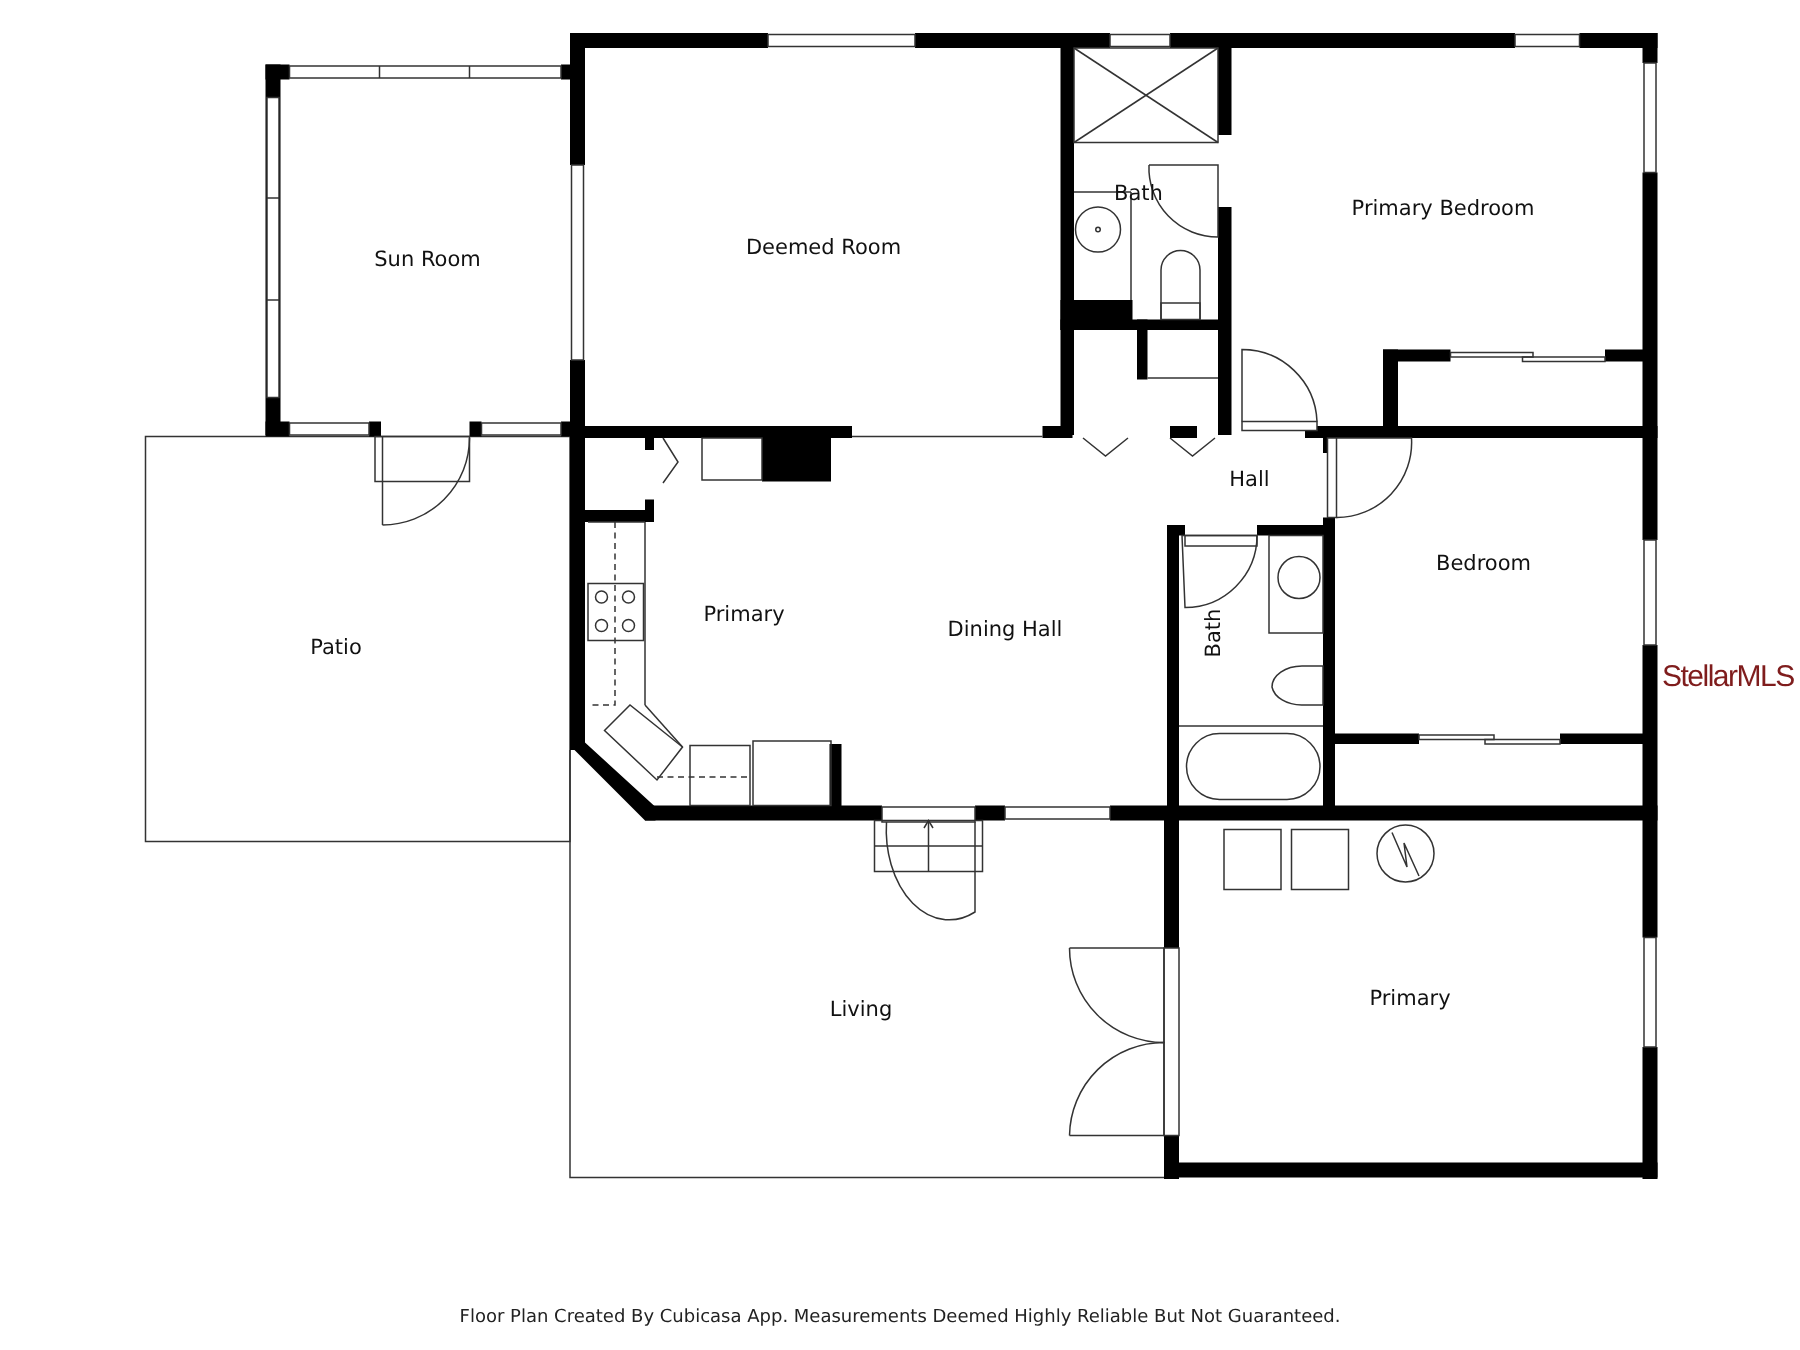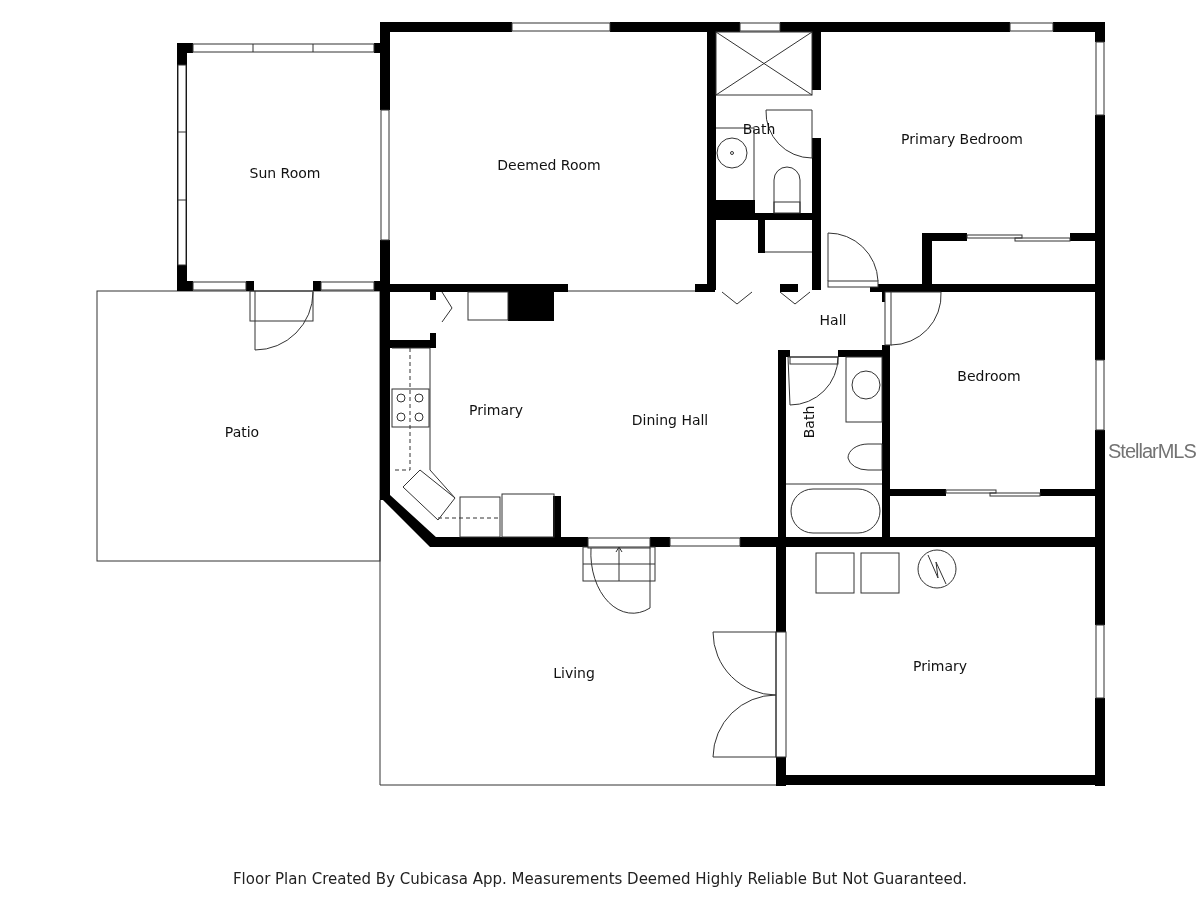--- a/index.html
+++ b/index.html
@@ -1,21 +1,21 @@
 <!DOCTYPE html>
 <html><head>
 <meta charset="utf-8">
 <style>
   html,body{margin:0;padding:0;background:#ffffff;}
   body{width:1200px;height:900px;position:relative;overflow:hidden;font-family:"DejaVu Sans","Liberation Sans",sans-serif;}
   svg{position:absolute;left:0;top:0;}
   .lbl{position:absolute;font-size:14px;color:#111;white-space:nowrap;transform:translate(-50%,-50%);}
   .lbl.rot{transform:translate(-50%,-50%) rotate(-90deg);}
-  .foot{position:absolute;left:600px;top:870px;transform:translateX(-50%);font-size:15px;color:#222;white-space:nowrap;}
-  .wm{position:absolute;left:1108px;top:440px;font-size:20px;color:#737373;letter-spacing:-1px;font-family:"Liberation Sans",sans-serif;}
+  .foot{position:absolute;left:600px;top:870px;transform:translateX(-50%);font-size:12px;color:#222;white-space:nowrap;}
+  .wm{position:absolute;left:1108px;top:440px;font-size:20px;color:#7f1d1d;letter-spacing:-1px;font-family:"Liberation Sans",sans-serif;}
 </style>
 </head>
 <body>
 
 <svg width="1200" height="900" viewBox="0 0 1200 900">
   <g fill="none" stroke="#333" stroke-width="1">
 
     <rect x="97" y="291" width="283" height="270"></rect>
 
     <polyline points="380,500 380,785 780,785"></polyline>
@@ -187,18 +187,18 @@
 
 <div class="lbl" style="left:285px;top:173px">Sun Room</div>
 <div class="lbl" style="left:549px;top:165px">Deemed Room</div>
 <div class="lbl" style="left:759px;top:129px">Bath</div>
 <div class="lbl" style="left:962px;top:139px">Primary Bedroom</div>
 <div class="lbl" style="left:833px;top:320px">Hall</div>
 <div class="lbl" style="left:496px;top:410px">Primary</div>
 <div class="lbl" style="left:670px;top:420px">Dining Hall</div>
 <div class="lbl rot" style="left:809px;top:422px">Bath</div>
 <div class="lbl" style="left:989px;top:376px">Bedroom</div>
-<div class="lbl" style="left:242px;top:432px">Patio</div>
+<div class="lbl" style="left:224px;top:432px">Patio</div>
 <div class="lbl" style="left:574px;top:673px">Living</div>
 <div class="lbl" style="left:940px;top:666px">Primary</div>
 
 <div class="wm">StellarMLS</div>
 <div class="foot">Floor Plan Created By Cubicasa App. Measurements Deemed Highly Reliable But Not Guaranteed.</div>
 
 </body></html>

